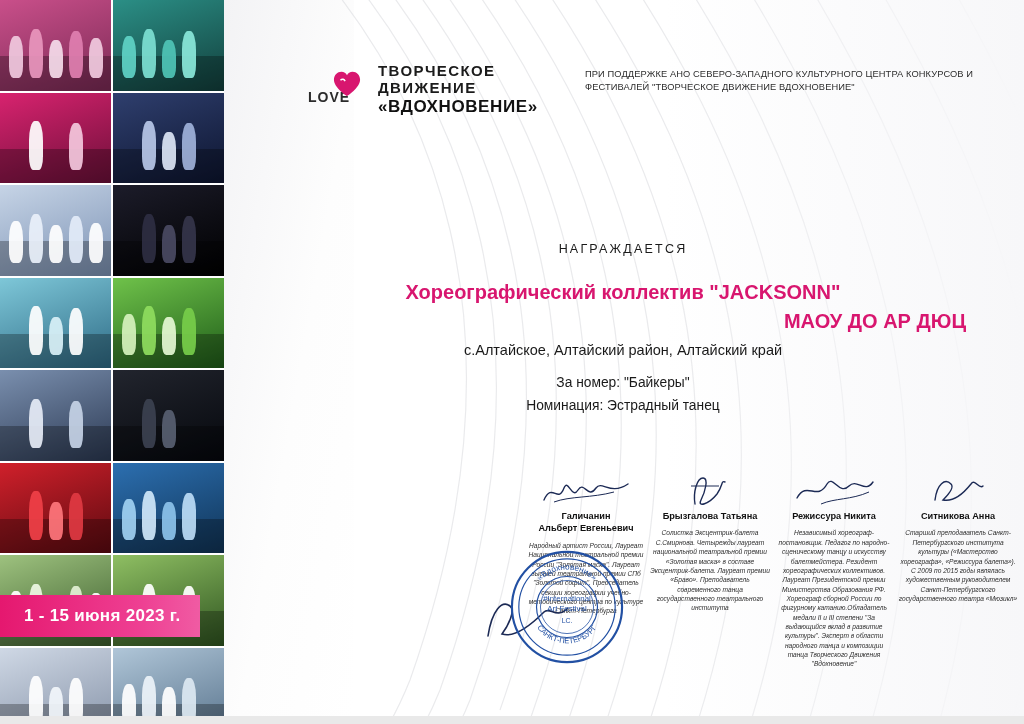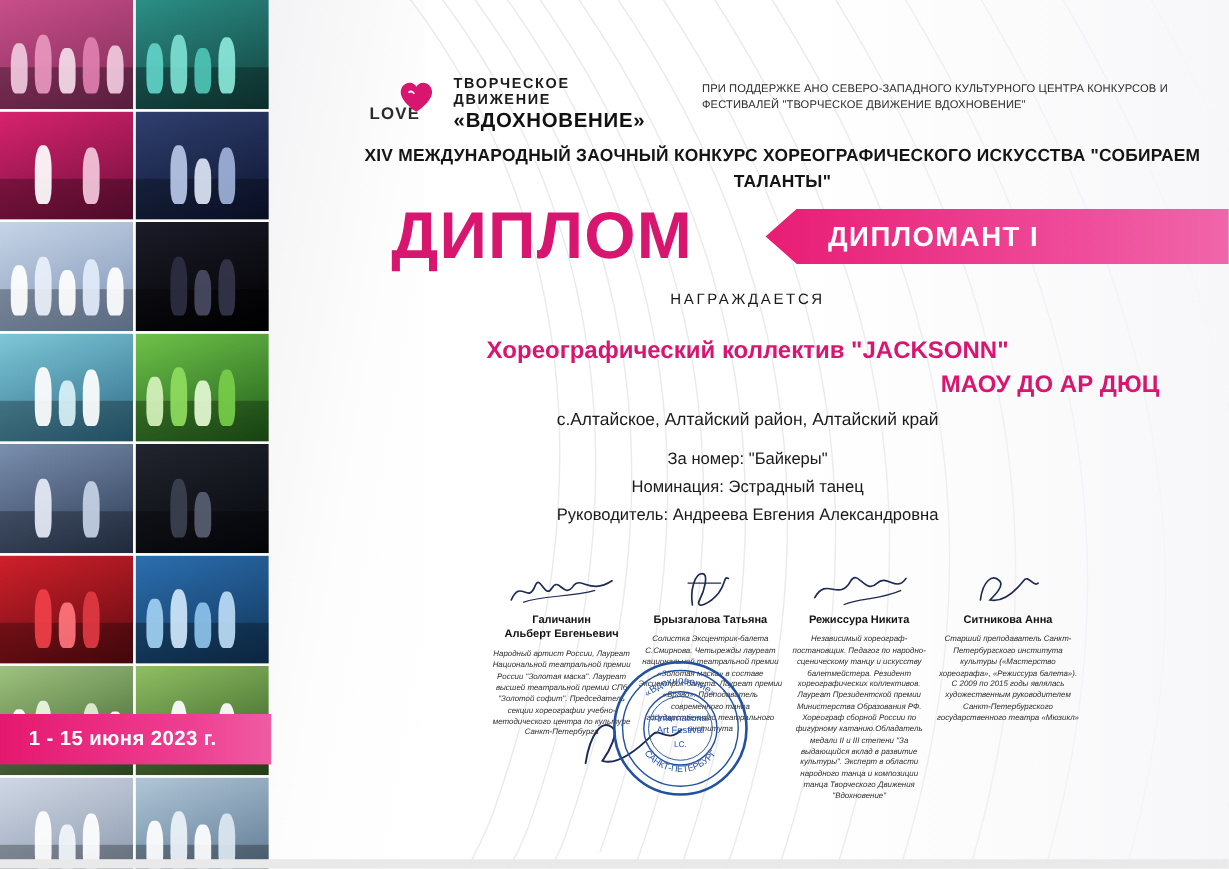--- a/index.html
+++ b/index.html
@@ -115,21 +115,21 @@
     letter-spacing: 1px;
     color: #2b2b2b;
     font-weight: 700;
   }
   .heart {
     position: absolute;
     left: 24px; top: 2px;
     width: 30px; height: 28px;
   }
   .logo-text-1 {
-    font-size: 12px;
+    font-size: 15px;
     letter-spacing: 1.4px;
     color: #1b1b1b;
     font-weight: 700;
   }
   .logo-text-2 {
     font-size: 17px;
     letter-spacing: 0.6px;
     color: #111111;
     font-weight: 700;
     margin-top: 1px;
@@ -219,21 +219,21 @@
     font-size: 13.8px;
     color: #1a1a1a;
     line-height: 1.65;
   }
 
   
   .signatures {
     position: absolute;
     left: 8px; right: 4px; top: 470px;
     display: flex;
-    justify-content: center;
+    justify-content: flex-end;
   }
   .sig {
     width: 124px;
     text-align: center;
     position: relative;
   }
   .sig-scribble {
     height: 38px;
     display: flex;
     align-items: flex-end;
@@ -264,21 +264,21 @@
   .stamp-extra-scribble {
     position: absolute;
     left: 482px; top: 596px;
     width: 90px; height: 48px;
   }
 
   
   .date-badge {
     position: absolute;
     left: 0; top: 595px;
-    width: 226px;
+    width: 200px;
     height: 42px;
     background: linear-gradient(90deg, #e5186f 0%, #ee3f92 70%, #f05ba3 100%);
     display: flex;
     align-items: center;
     color: #ffffff;
     font-size: 17px;
     font-weight: 700;
     letter-spacing: 0.3px;
     padding-left: 24px;
     box-sizing: border-box;
@@ -460,42 +460,34 @@
           </svg>
         </div>
         <div>
           <div class="logo-text-1">ТВОРЧЕСКОЕ ДВИЖЕНИЕ</div>
           <div class="logo-text-2">«ВДОХНОВЕНИЕ»</div>
         </div>
       </div>
       <div class="support-text">ПРИ ПОДДЕРЖКЕ АНО СЕВЕРО-ЗАПАДНОГО КУЛЬТУРНОГО ЦЕНТРА КОНКУРСОВ И ФЕСТИВАЛЕЙ "ТВОРЧЕСКОЕ ДВИЖЕНИЕ ВДОХНОВЕНИЕ"</div>
     </div>
 
-    <div class="contest-title">XIV МЕЖДУНАРОДНЫЙ ЗАОЧНЫЙ КОНКУРС ХОРЕОГРАФИЧЕСКОГО ИСКУССТВА "СОБИРАЕМ ТАЛАНТЫ"</div>
-
-    <div class="diplom-row">
-      <div class="diplom-word">ДИПЛОМ</div>
-      <div class="ribbon">
-        <span>ДИПЛОМАНТ I</span>
-      </div>
-    </div>
+
 
     <div class="awarded-label">НАГРАЖДАЕТСЯ</div>
 
     <div class="recipient">
       <span>Хореографический коллектив "JACKSONN"</span>
       <span class="line2">МАОУ ДО АР ДЮЦ</span>
     </div>
 
     <div class="location">с.Алтайское, Алтайский район, Алтайский край</div>
 
     <div class="details">
       <div>За номер: "Байкеры"</div>
       <div>Номинация: Эстрадный танец</div>
-      <div>Руководитель: Андреева Евгения Александровна</div>
     </div>
 
     <div class="signatures">
 
       <div class="sig">
         <div class="sig-scribble">
           <svg width="92" height="34" viewBox="0 0 92 34">
               <path d="M4,26 C12,8 18,30 24,14 C28,4 32,26 38,16 C44,6 48,26 56,14 C62,6 70,22 88,10" stroke="#1c2a55" stroke-width="1.4" fill="none" stroke-linecap="round"></path>
               <path d="M14,28 C30,22 52,24 74,18" stroke="#1c2a55" stroke-width="1" fill="none"></path>
             </svg>

